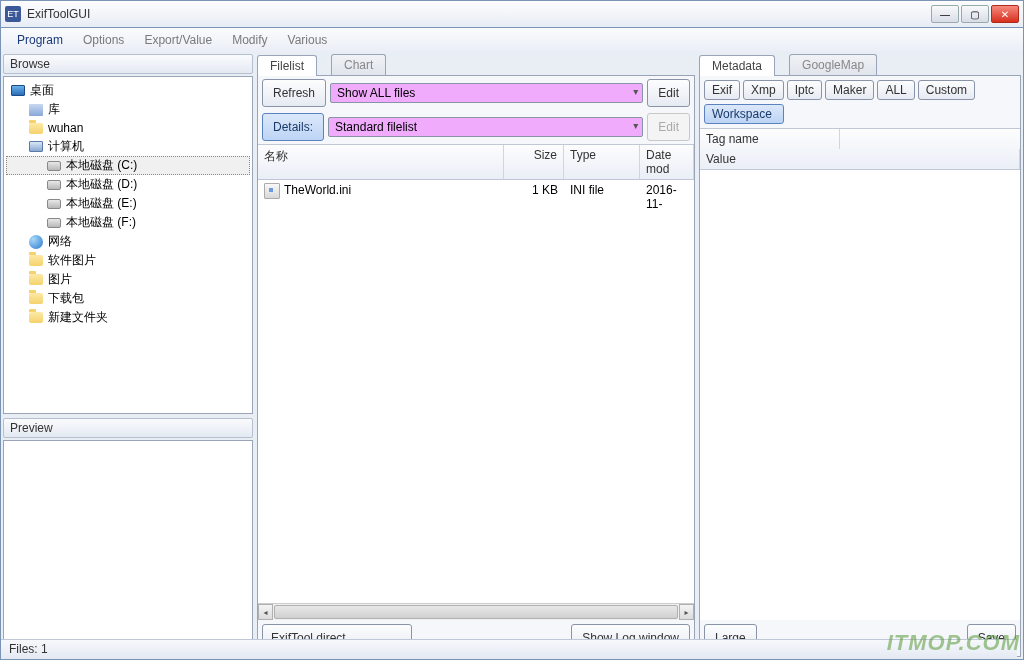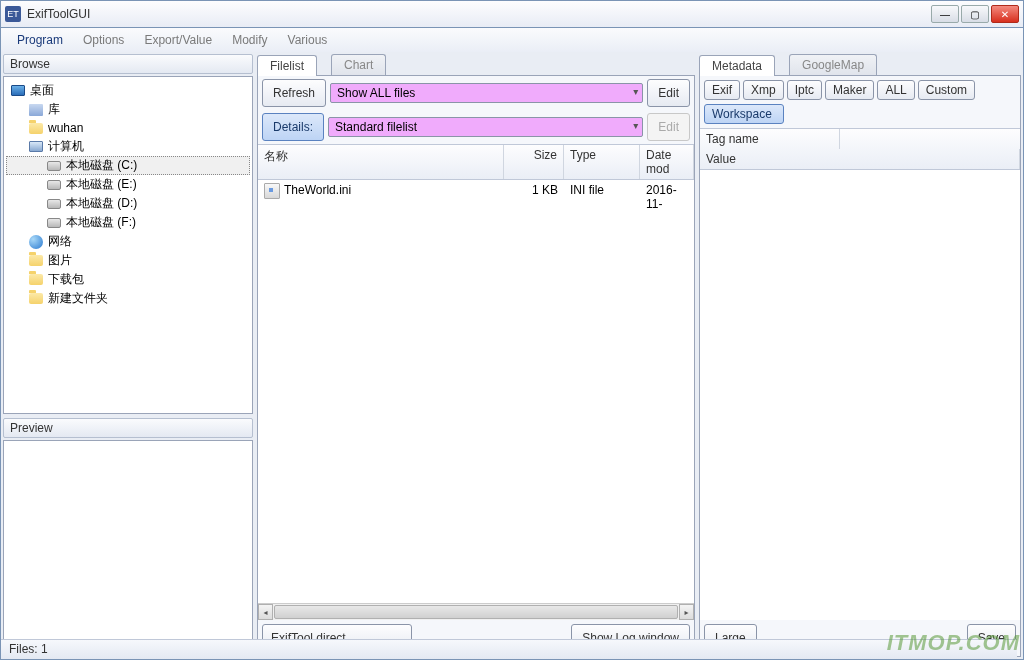--- a/index.html
+++ b/index.html
@@ -153,42 +153,49 @@
             <span class="ticon">
               <span class="drive"></span>
             </span>
             <span>本地磁盘 (C:)</span>
           </div>
         <div class="tree-item">
             <span class="indent" style="width:38px"></span>
             <span class="ticon">
               <span class="drive"></span>
             </span>
+            <span>本地磁盘 (D:)</span>
+          </div>
+        <div class="tree-item">
+            <span class="indent" style="width:38px"></span>
+            <span class="ticon">
+              <span class="drive"></span>
+            </span>
             <span>本地磁盘 (E:)</span>
           </div>
         <div class="tree-item">
             <span class="indent" style="width:38px"></span>
             <span class="ticon">
               <span class="drive"></span>
             </span>
-            <span>本地磁盘 (D:)</span>
-          </div>
-        <div class="tree-item">
-            <span class="indent" style="width:38px"></span>
-            <span class="ticon">
-              <span class="drive"></span>
-            </span>
             <span>本地磁盘 (F:)</span>
           </div>
         <div class="tree-item">
             <span class="indent" style="width:20px"></span>
             <span class="ticon">
               <span class="net"></span>
             </span>
             <span>网络</span>
+          </div>
+        <div class="tree-item">
+            <span class="indent" style="width:20px"></span>
+            <span class="ticon">
+              <span class="folder"></span>
+            </span>
+            <span>软件图片</span>
           </div>
         <div class="tree-item">
             <span class="indent" style="width:20px"></span>
             <span class="ticon">
               <span class="folder"></span>
             </span>
             <span>图片</span>
           </div>
         <div class="tree-item">
             <span class="indent" style="width:20px"></span>

